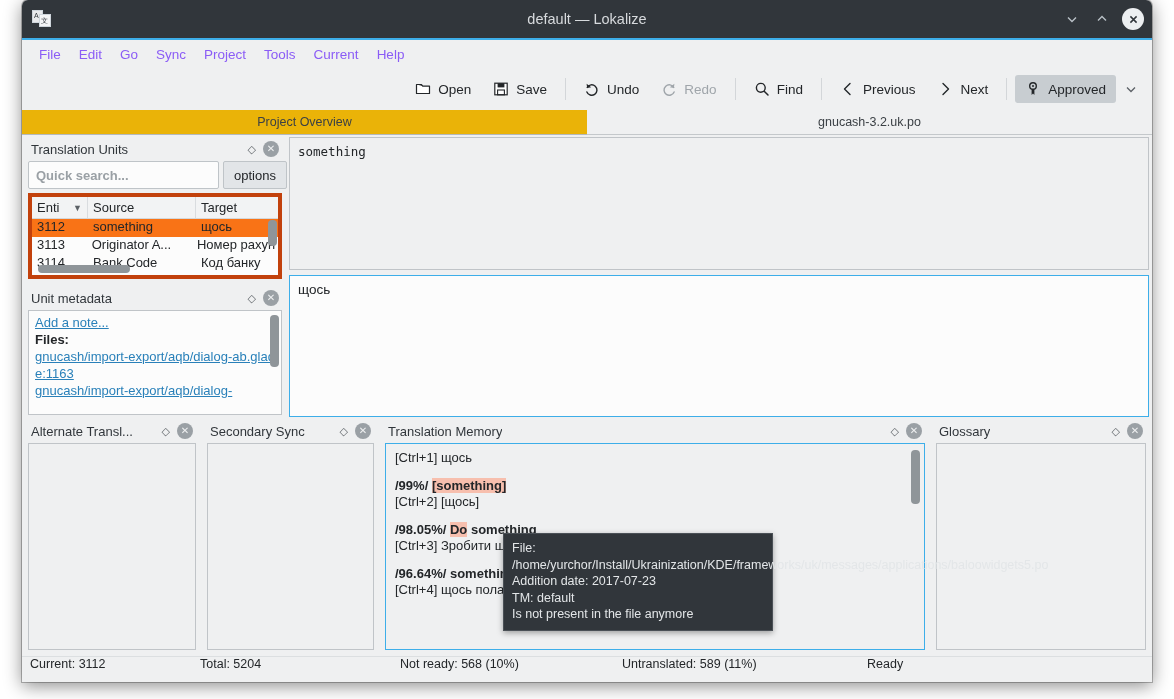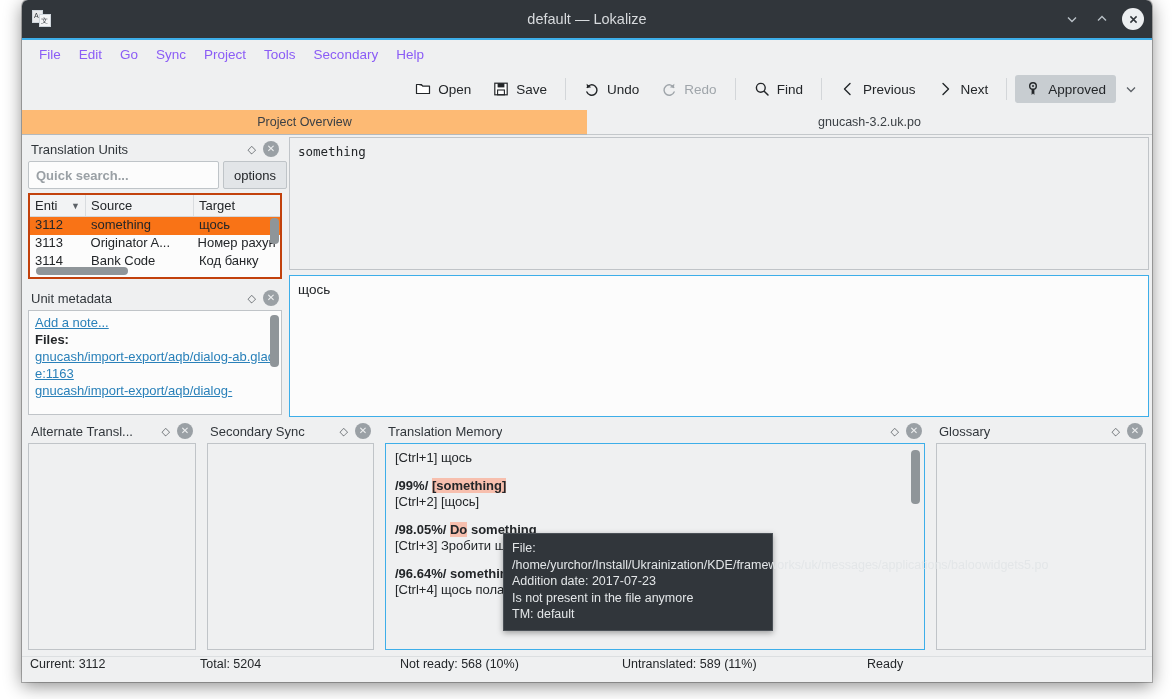--- a/index.html
+++ b/index.html
@@ -120,21 +120,21 @@
     flex: 0 0 auto;
     background: #eff0f1;
     font-size: 12.5px;
   }
   .tab {
     flex: 1;
     display: flex; align-items: center; justify-content: center;
     color: #3b4045;
     border-bottom: 1px solid #c4c8cb;
   }
-  .tab.inactive { background: #fdba74; border-bottom: 1px solid #b4b9bd; }
+  .tab.inactive { background: #eab308; border-bottom: 1px solid #b4b9bd; }
   .tab.active { background: #eff0f1; }
   
   .body {
     flex: 1 1 auto;
     display: flex;
     flex-direction: column;
     background: #eff0f1;
     padding: 2px 2px 0 2px;
     gap: 0;
     min-height: 0;
@@ -193,21 +193,21 @@
     min-width: 64px;
     background: #e2e5e8;
     border: 1px solid #bfc4c8;
     border-radius: 2px;
     display: flex; align-items: center; justify-content: center;
     font-size: 13px; color: #232629;
     padding: 0 8px;
   }
   .tu-table-wrap {
     margin: 0 4px 4px 4px;
-    border: 2px solid #c2410c;
+    border: 4px solid #c2410c;
     background: #fcfcfc;
     flex: 1 1 auto;
     position: relative;
     overflow: hidden;
     display: flex; flex-direction: column;
   }
   .tu-header {
     display: flex;
     height: 22px;
     background: #f2f3f4;
@@ -393,21 +393,21 @@
       </div>
     </div>
 
     <div class="menubar">
       <div class="menu-item">File</div>
       <div class="menu-item">Edit</div>
       <div class="menu-item">Go</div>
       <div class="menu-item">Sync</div>
       <div class="menu-item">Project</div>
       <div class="menu-item">Tools</div>
-      <div class="menu-item">Secondary</div>
+      <div class="menu-item">Current</div>
       <div class="menu-item">Help</div>
     </div>
 
     <div class="toolbar">
       <div class="tb-btn">
         <span class="tb-ico">
           <svg width="16" height="16" viewBox="0 0 16 16">
               <path d="M1.5 3.5h5l1.2 1.6H14.5v7.4H1.5z" fill="#fff" stroke="#232629" stroke-width="1.2" stroke-linejoin="round"></path>
               <path d="M1.5 3.5h5l1.2 1.6" fill="#232629"></path>
             </svg>
@@ -675,16 +675,16 @@
       <span class="sb-cell sb-c1">Total: 5204</span>
       <span class="sb-cell sb-c2">Not ready: 568 (10%)</span>
       <span class="sb-cell sb-c3">Untranslated: 589 (11%)</span>
       <span class="sb-cell">Ready</span>
     </div>
   </div>
 
   <div class="tooltip">
     <div class="wrap">File: /home/yurchor/Install/Ukrainization/KDE/frameworks/uk/messages/applications/baloowidgets5.po</div>
     <div>Addition date: 2017-07-23</div>
+    <div>TM: default</div>
     <div>Is not present in the file anymore</div>
-    <div>TM: default</div>
   </div>
 </div>
 
 </body></html>

